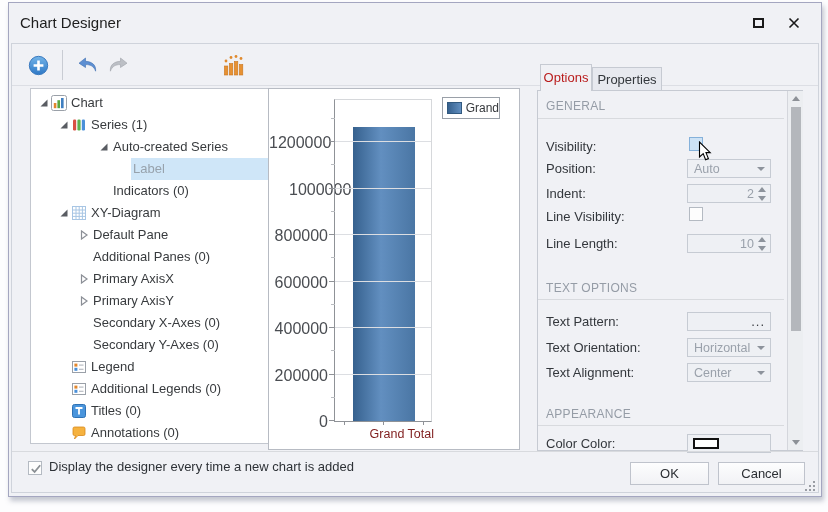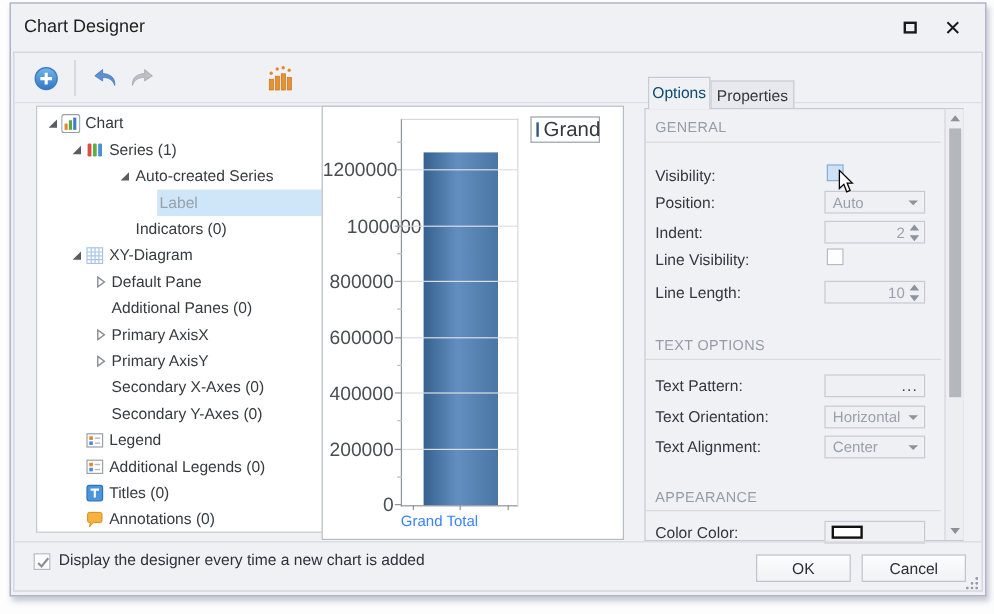--- a/index.html
+++ b/index.html
@@ -38,30 +38,30 @@
   .plot { position:absolute; left:65px; top:10px; width:98px; height:323px;
     border-left:1px solid #8f9297; border-bottom:1px solid #8f9297; border-top:1px solid #d6d8db; border-right:1px solid #d6d8db; }
   .gridline { position:absolute; left:0; right:0; height:1px; background:#dcdee2; }
   .ymark  { position:absolute; left:-6px; width:6px; height:1px; background:#8f9297; }
   .ymark.minor { left:-4px; width:4px; background:#b9bcc0; }
   .bar { position:absolute; left:18px; width:62px; bottom:0;
     background:linear-gradient(to right,#36618e 0%,#628fc0 45%,#4a76a4 100%); }
   .xtick { position:absolute; top:100%; width:1px; height:4px; background:#8f9297; }
   .y-labels { position:absolute; left:0; top:10px; width:59px; height:323px; }
   .ylab { position:absolute; right:0; width:100%; text-align:right; font-size:16px; color:#4a4d52; line-height:14px; }
-  .x-label { position:absolute; left:65px; top:338px; width:100px; text-align:left; font-size:12.5px; color:#3b82f6; }
+  .x-label { position:absolute; left:65px; top:338px; width:100px; text-align:right; font-size:12.5px; color:#7f1d1d; }
   .legend { position:absolute; left:173px; top:8px; width:58px; height:22px; background:#fff; border:1px solid #9aa0a8; display:flex; align-items:center; }
   .legend-swatch { width:18px; height:12px; margin-left:4px; border:1px solid #31597f;
     background:linear-gradient(to right,#36618e,#628fc0); }
-  .legend-text { font-size:17px; color:#35383c; margin-left:4px; }
+  .legend-text { font-size:12px; color:#35383c; margin-left:4px; }
 
   
   .tab { position:absolute; font-size:13px; text-align:center; cursor:default; }
   .tab-options { left:528px; top:20px; width:52px; height:27px; line-height:26px; background:#f0f1f5;
-    border:1px solid #c6cad2; border-bottom:none; color:#0c4a6e; z-index:2; }
+    border:1px solid #c6cad2; border-bottom:none; color:#b91c1c; z-index:2; }
   .tab-props { left:580px; top:23px; width:70px; height:24px; line-height:23px; background:#e7e9ef;
     border:1px solid #c6cad2; color:#33373c; }
   .props-body { position:absolute; left:525px; top:46px; width:266px; height:361px; border:1px solid #c6cad2; background:#f0f1f5; }
   .sec-header { position:absolute; left:8px; font-size:12px; color:#959ca6; letter-spacing:.3px; }
   .sec-line { position:absolute; left:0; right:18px; height:1px; background:#d8dade; }
   .plabel { position:absolute; left:8px; font-size:13px; color:#33373c; line-height:18px; }
   .ctrl { position:absolute; left:149px; width:84px; height:19px; background:#eef0f4; border:1px solid #c6cbd3; font-size:12.5px; color:#9aa1ab; }
   .ctrl .val { position:absolute; left:6px; top:1px; line-height:16px; }
   .ctrl .valr { position:absolute; right:16px; top:1px; line-height:16px; }
   .dd-arrow { position:absolute; right:5px; top:7px; width:0; height:0;

